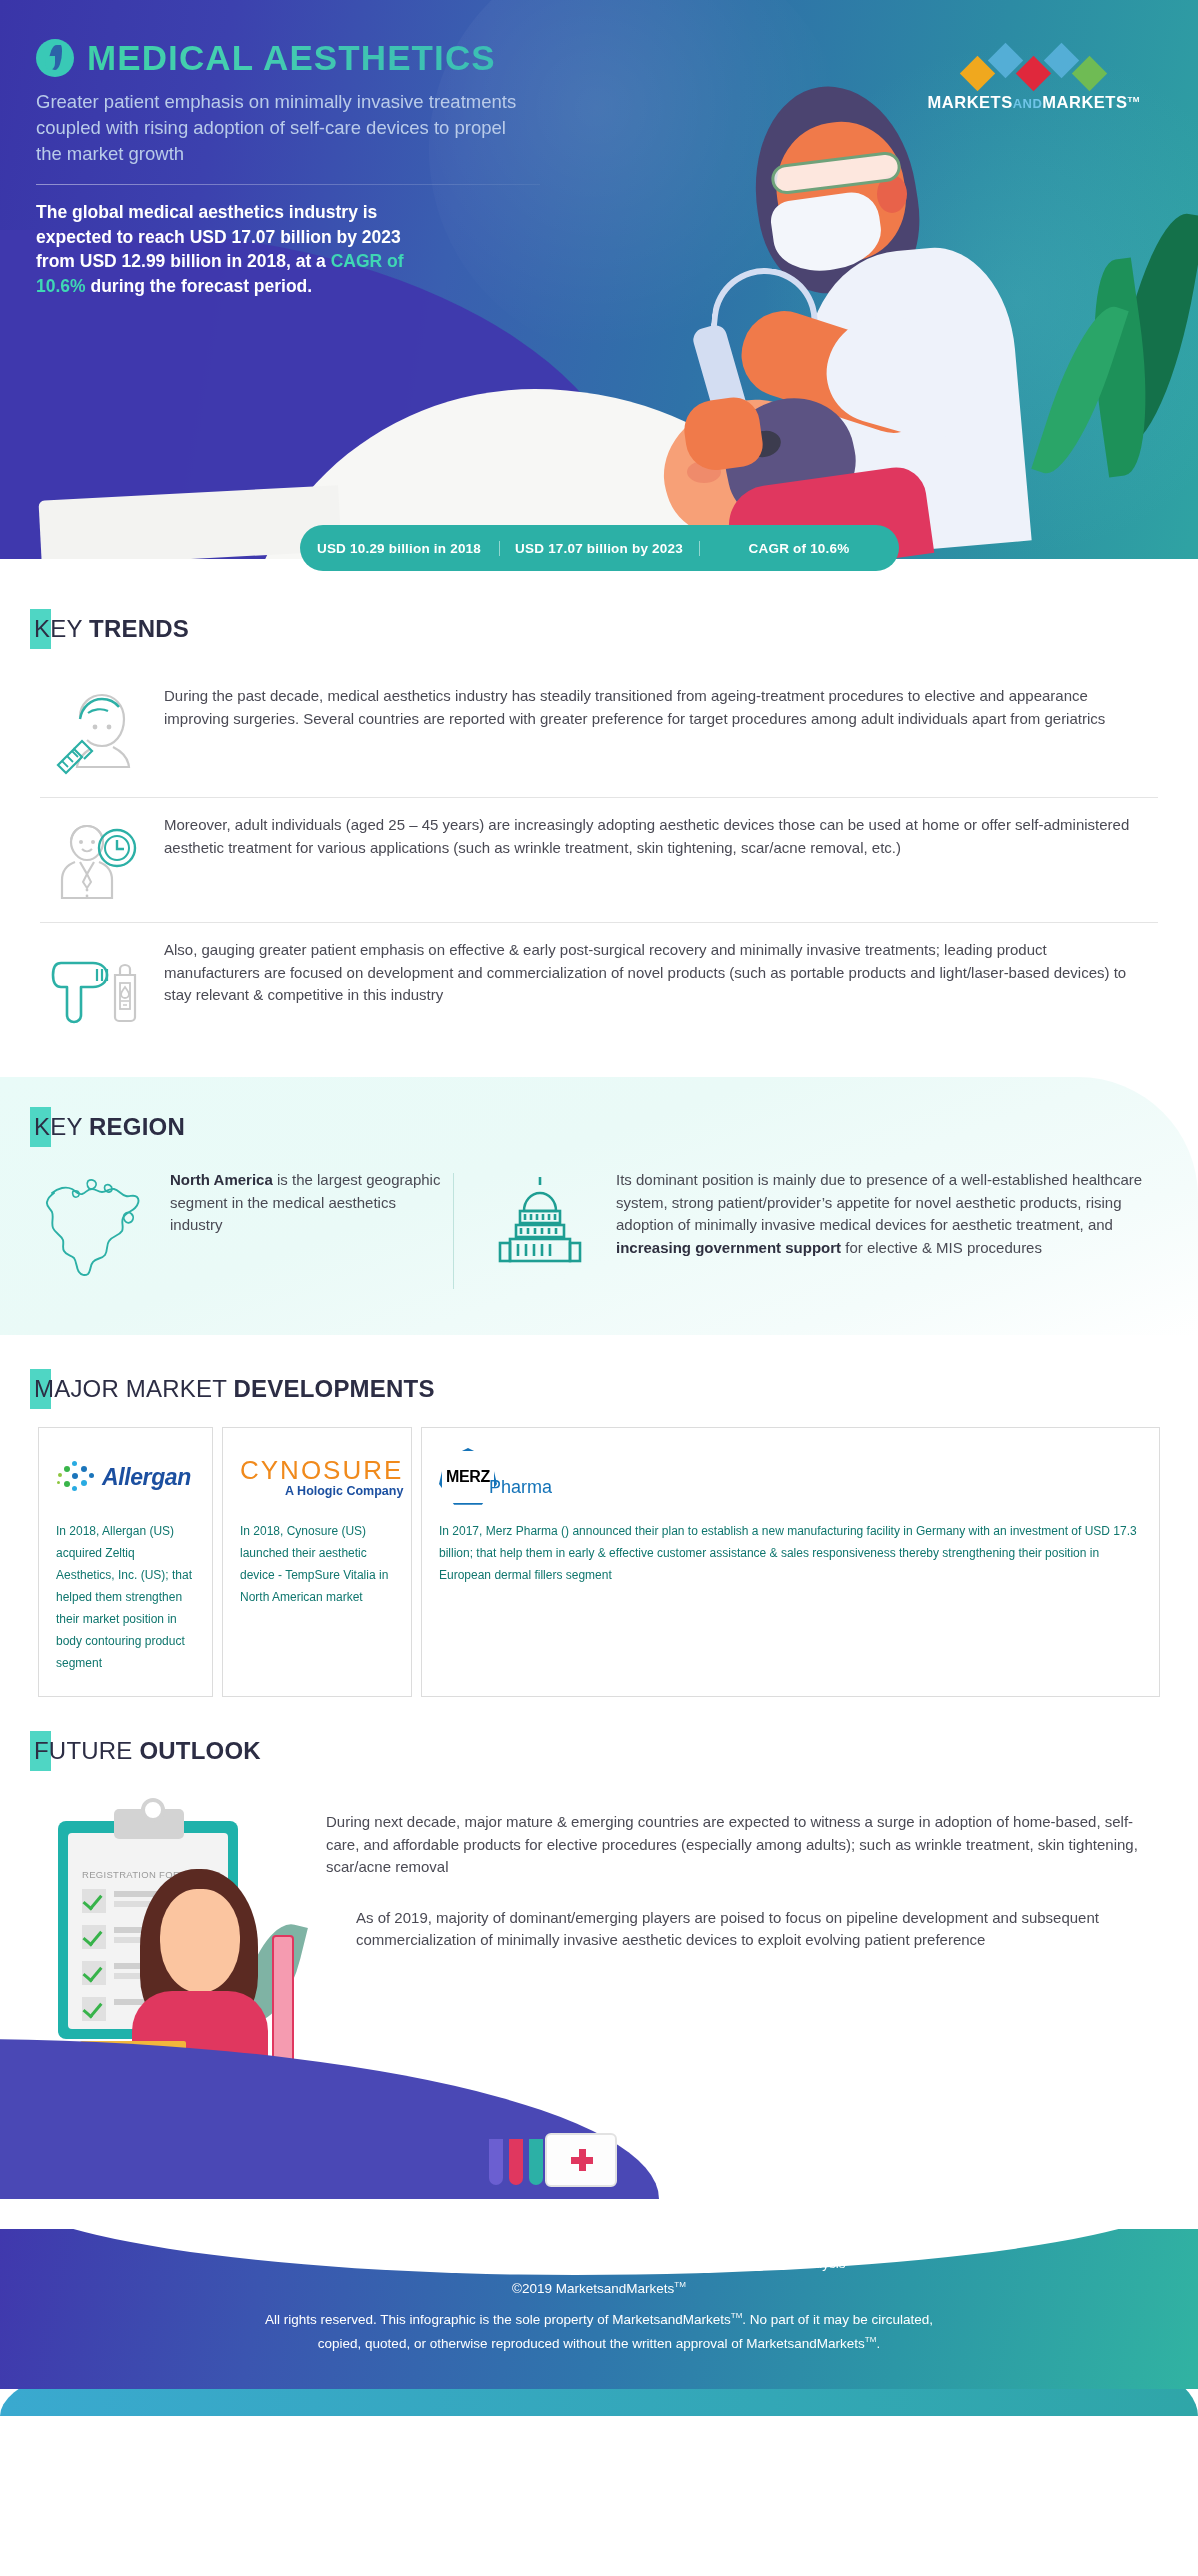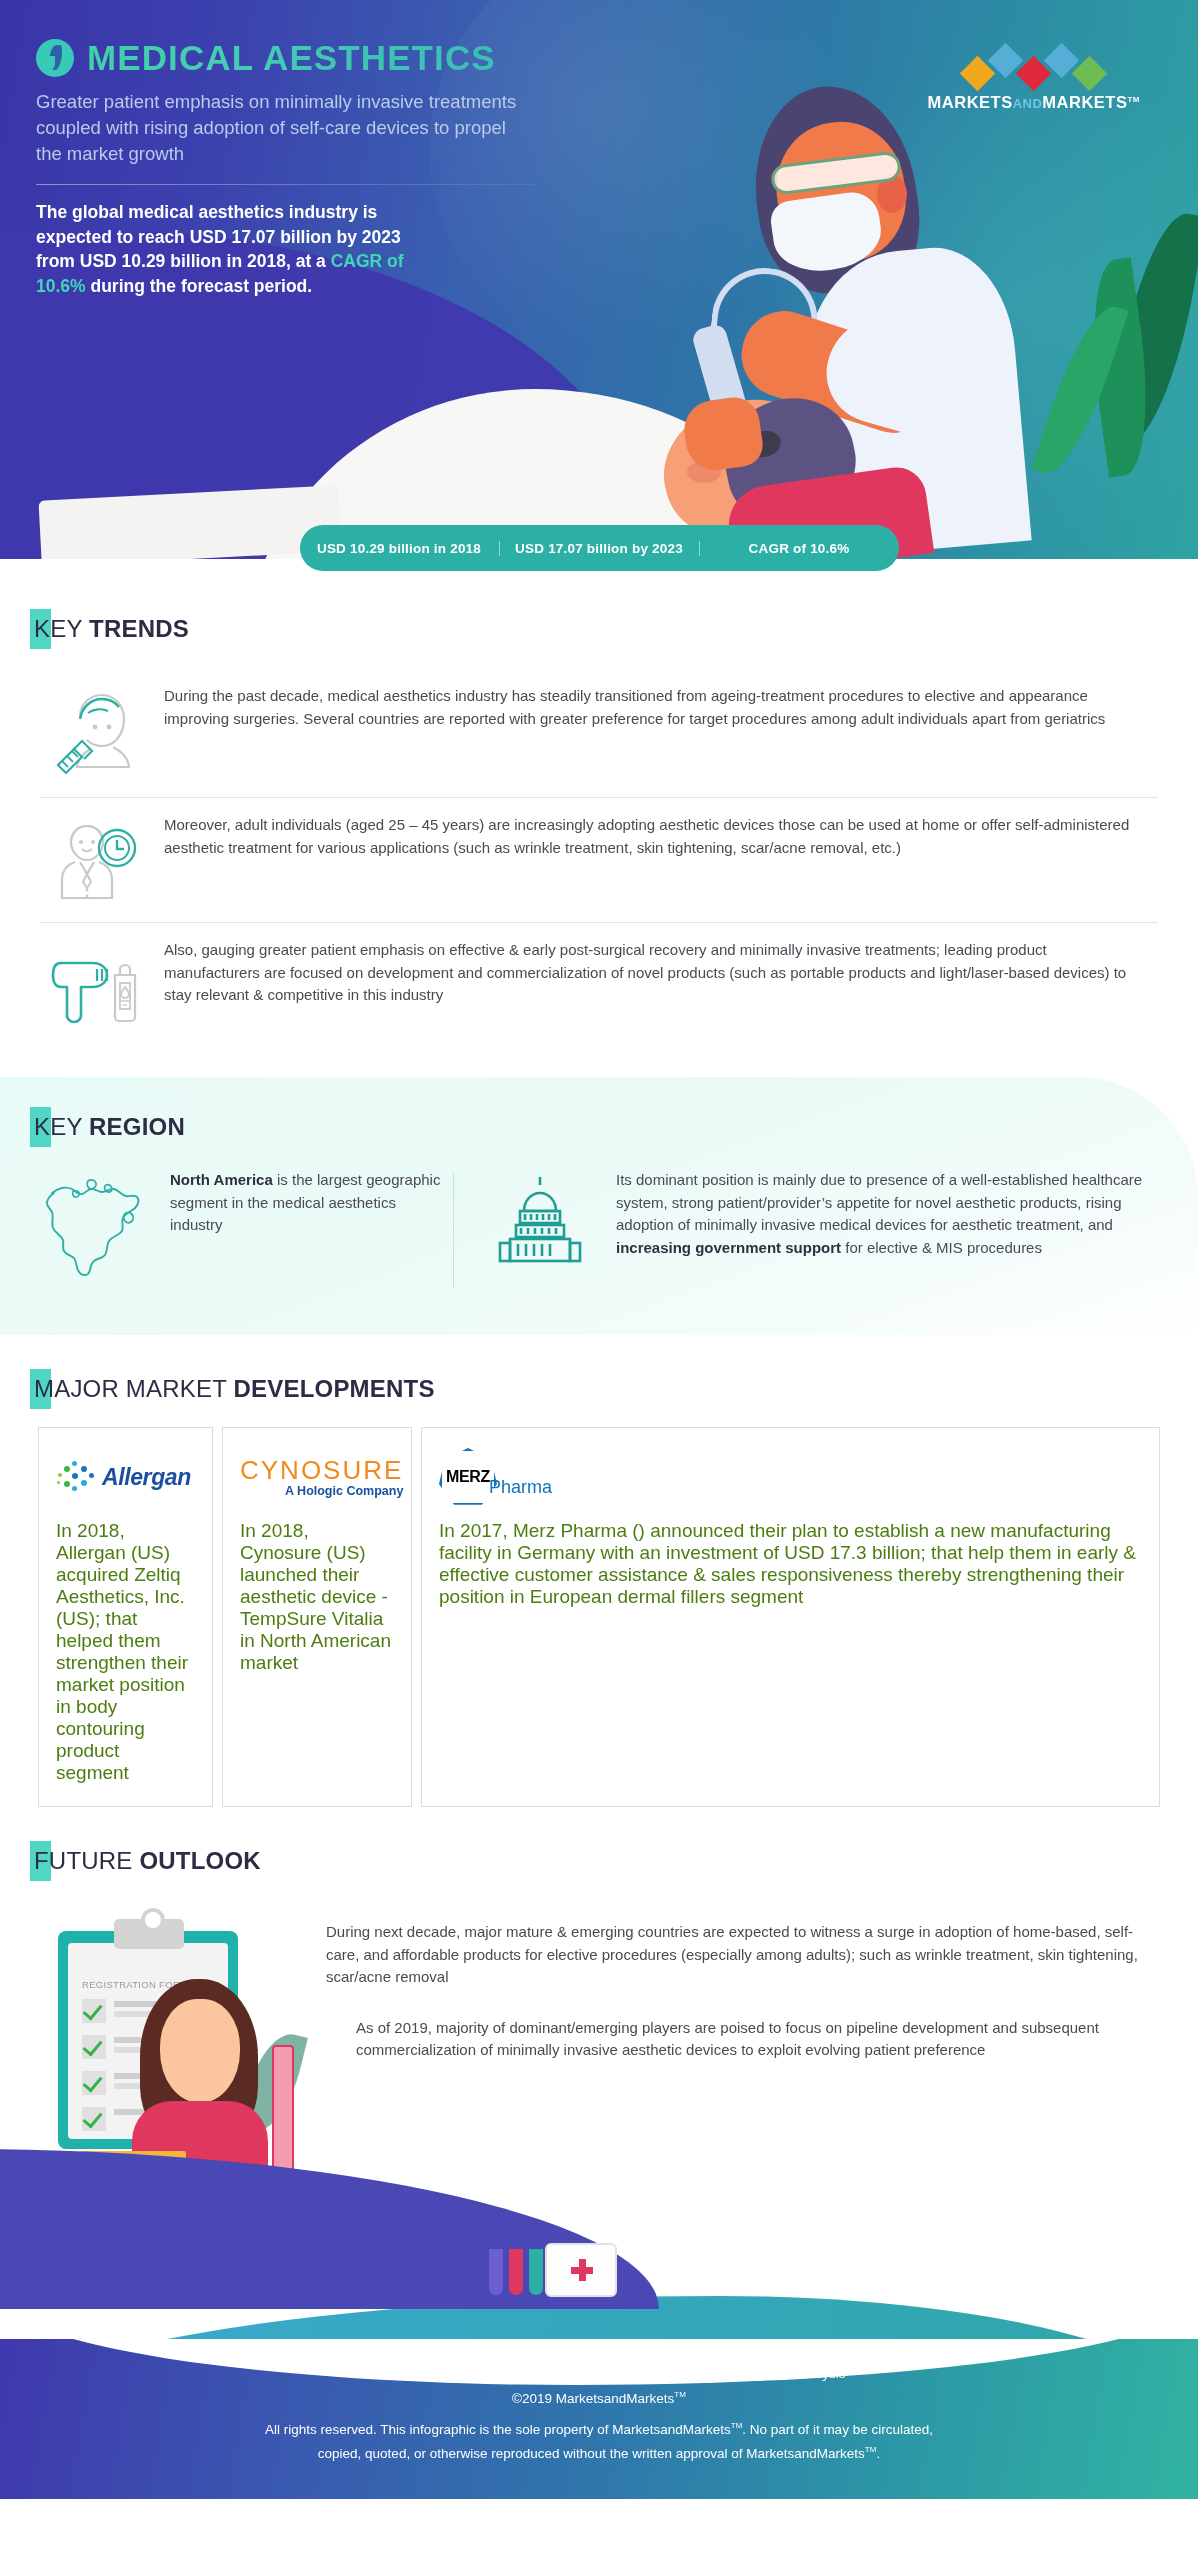--- a/index.html
+++ b/index.html
@@ -239,21 +239,21 @@
   
   .devs { margin-top: 30px; padding-top: 10px; }
   .dev-cards { display: flex; gap: 9px; margin: 24px 38px 0 38px; align-items: stretch; }
   .dev-card {
     border: 1px solid #dcdcdc; background: #fff; padding: 18px 17px 22px 17px;
   }
   .dev-card.c1 { width: 175px; flex: 0 0 175px; }
   .dev-card.c2 { width: 190px; flex: 0 0 190px; }
   .dev-card.c3 { flex: 1; }
   .dev-logo { height: 62px; display: flex; align-items: center; margin-bottom: 12px; }
-  .dev-txt { font-size: 19px; line-height: 22px; color: #4d7c0f; }
+  .dev-txt { font-size: 12px; line-height: 22px; color: #0f766e; }
 
   
   .allergan { display: flex; align-items: center; gap: 6px; }
   .allergan-dots { position: relative; width: 40px; height: 36px; flex: 0 0 40px; }
   .allergan-dots i { position: absolute; border-radius: 50%; display: block; }
   .allergan-word { font-size: 23px; font-weight: 700; font-style: italic; color: #1b4fa0; letter-spacing: -0.4px;}
   
   .cyno { line-height: 1; }
   .cyno-word { font-size: 26px; color: #f08a1c; letter-spacing: 2px; font-weight: 400; }
   .cyno-sub { font-size: 12.5px; font-weight: 700; color: #1b4fa0; text-align: right; margin-top: 2px; }
@@ -412,21 +412,21 @@
     <div class="mm-word"><span>MARKETS</span><span class="and">AND</span><span>MARKETS</span><sup>TM</sup></div>
   </div>
 
   <div class="hero-inner">
     <div class="brand-row">
       <span class="brand-mark"></span>
       <h1 class="hero-title">MEDICAL AESTHETICS</h1>
     </div>
     <div class="hero-sub">Greater patient emphasis on minimally invasive treatments coupled with rising adoption of self-care devices to propel the market growth</div>
     <div class="hero-rule"></div>
-    <p class="hero-p"><span>The global medical aesthetics industry is expected to reach USD 17.07 billion by 2023 from USD 10.29 billion in 2018, at a </span><span class="hl">CAGR of 10.6%</span><span> during the forecast period.</span></p>
+    <p class="hero-p"><span>The global medical aesthetics industry is expected to reach USD 17.07 billion by 2023 from USD 12.99 billion in 2018, at a </span><span class="hl">CAGR of 10.6%</span><span> during the forecast period.</span></p>
   </div>
 </div>
 
 <div class="stats-wrap">
   <div class="stats-bar">
     <div class="stat">USD 10.29 billion in 2018</div>
     <div class="stat">USD 17.07 billion by 2023</div>
     <div class="stat">CAGR of 10.6%</div>
   </div>
 </div>

